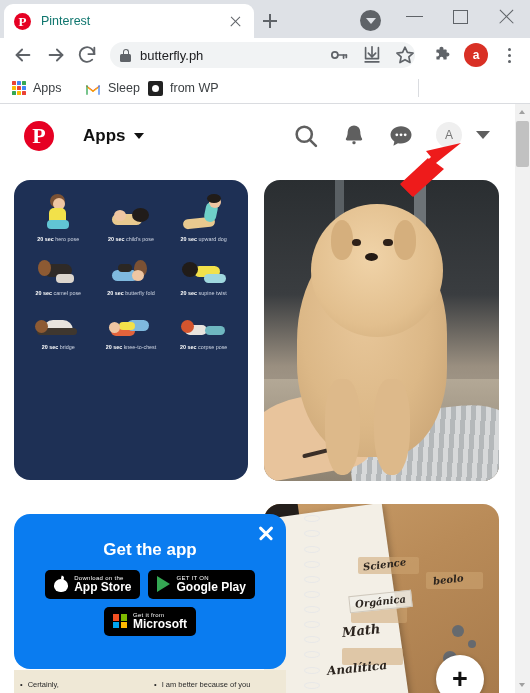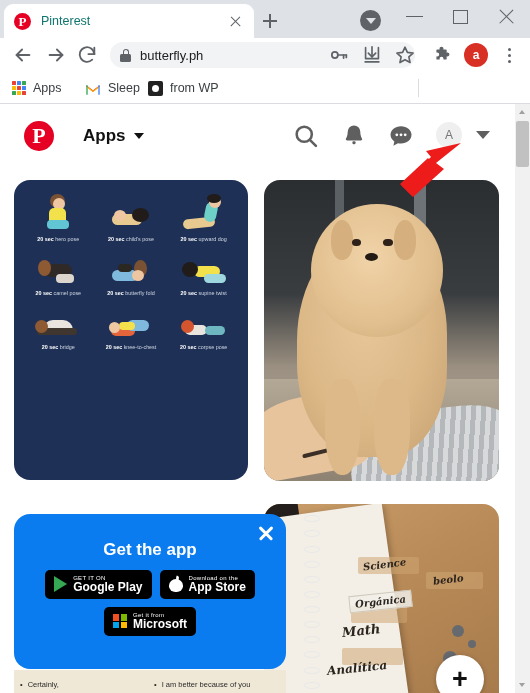--- a/index.html
+++ b/index.html
@@ -631,34 +631,34 @@
       <div class="quote-row" style="left:140px;">
         <span class="bullet">•</span><span>I am better because of you</span>
       </div>
     </div>
 
     <div class="app-banner">
       <div class="app-close"></div>
       <div class="app-title">Get the app</div>
       <div class="badges">
         <div class="badge">
-          <span class="gp-tri"></span>
-          <span class="bt">
-            <span class="s">GET IT ON</span>
-            <span class="l">Google Play</span>
-          </span>
-        </div>
-        <div class="badge">
           <span class="apple">
               <span class="st"></span>
               <span class="b"></span>
             </span>
           <span class="bt">
             <span class="s">Download on the</span>
             <span class="l">App Store</span>
+          </span>
+        </div>
+        <div class="badge">
+          <span class="gp-tri"></span>
+          <span class="bt">
+            <span class="s">GET IT ON</span>
+            <span class="l">Google Play</span>
           </span>
         </div>
         <div class="badge">
           <span class="ms-sq">
             <span style="background:#f25022"></span>
               <span style="background:#7fba00"></span>
             <span style="background:#00a4ef"></span>
               <span style="background:#ffb900"></span>
           </span>
           <span class="bt">

